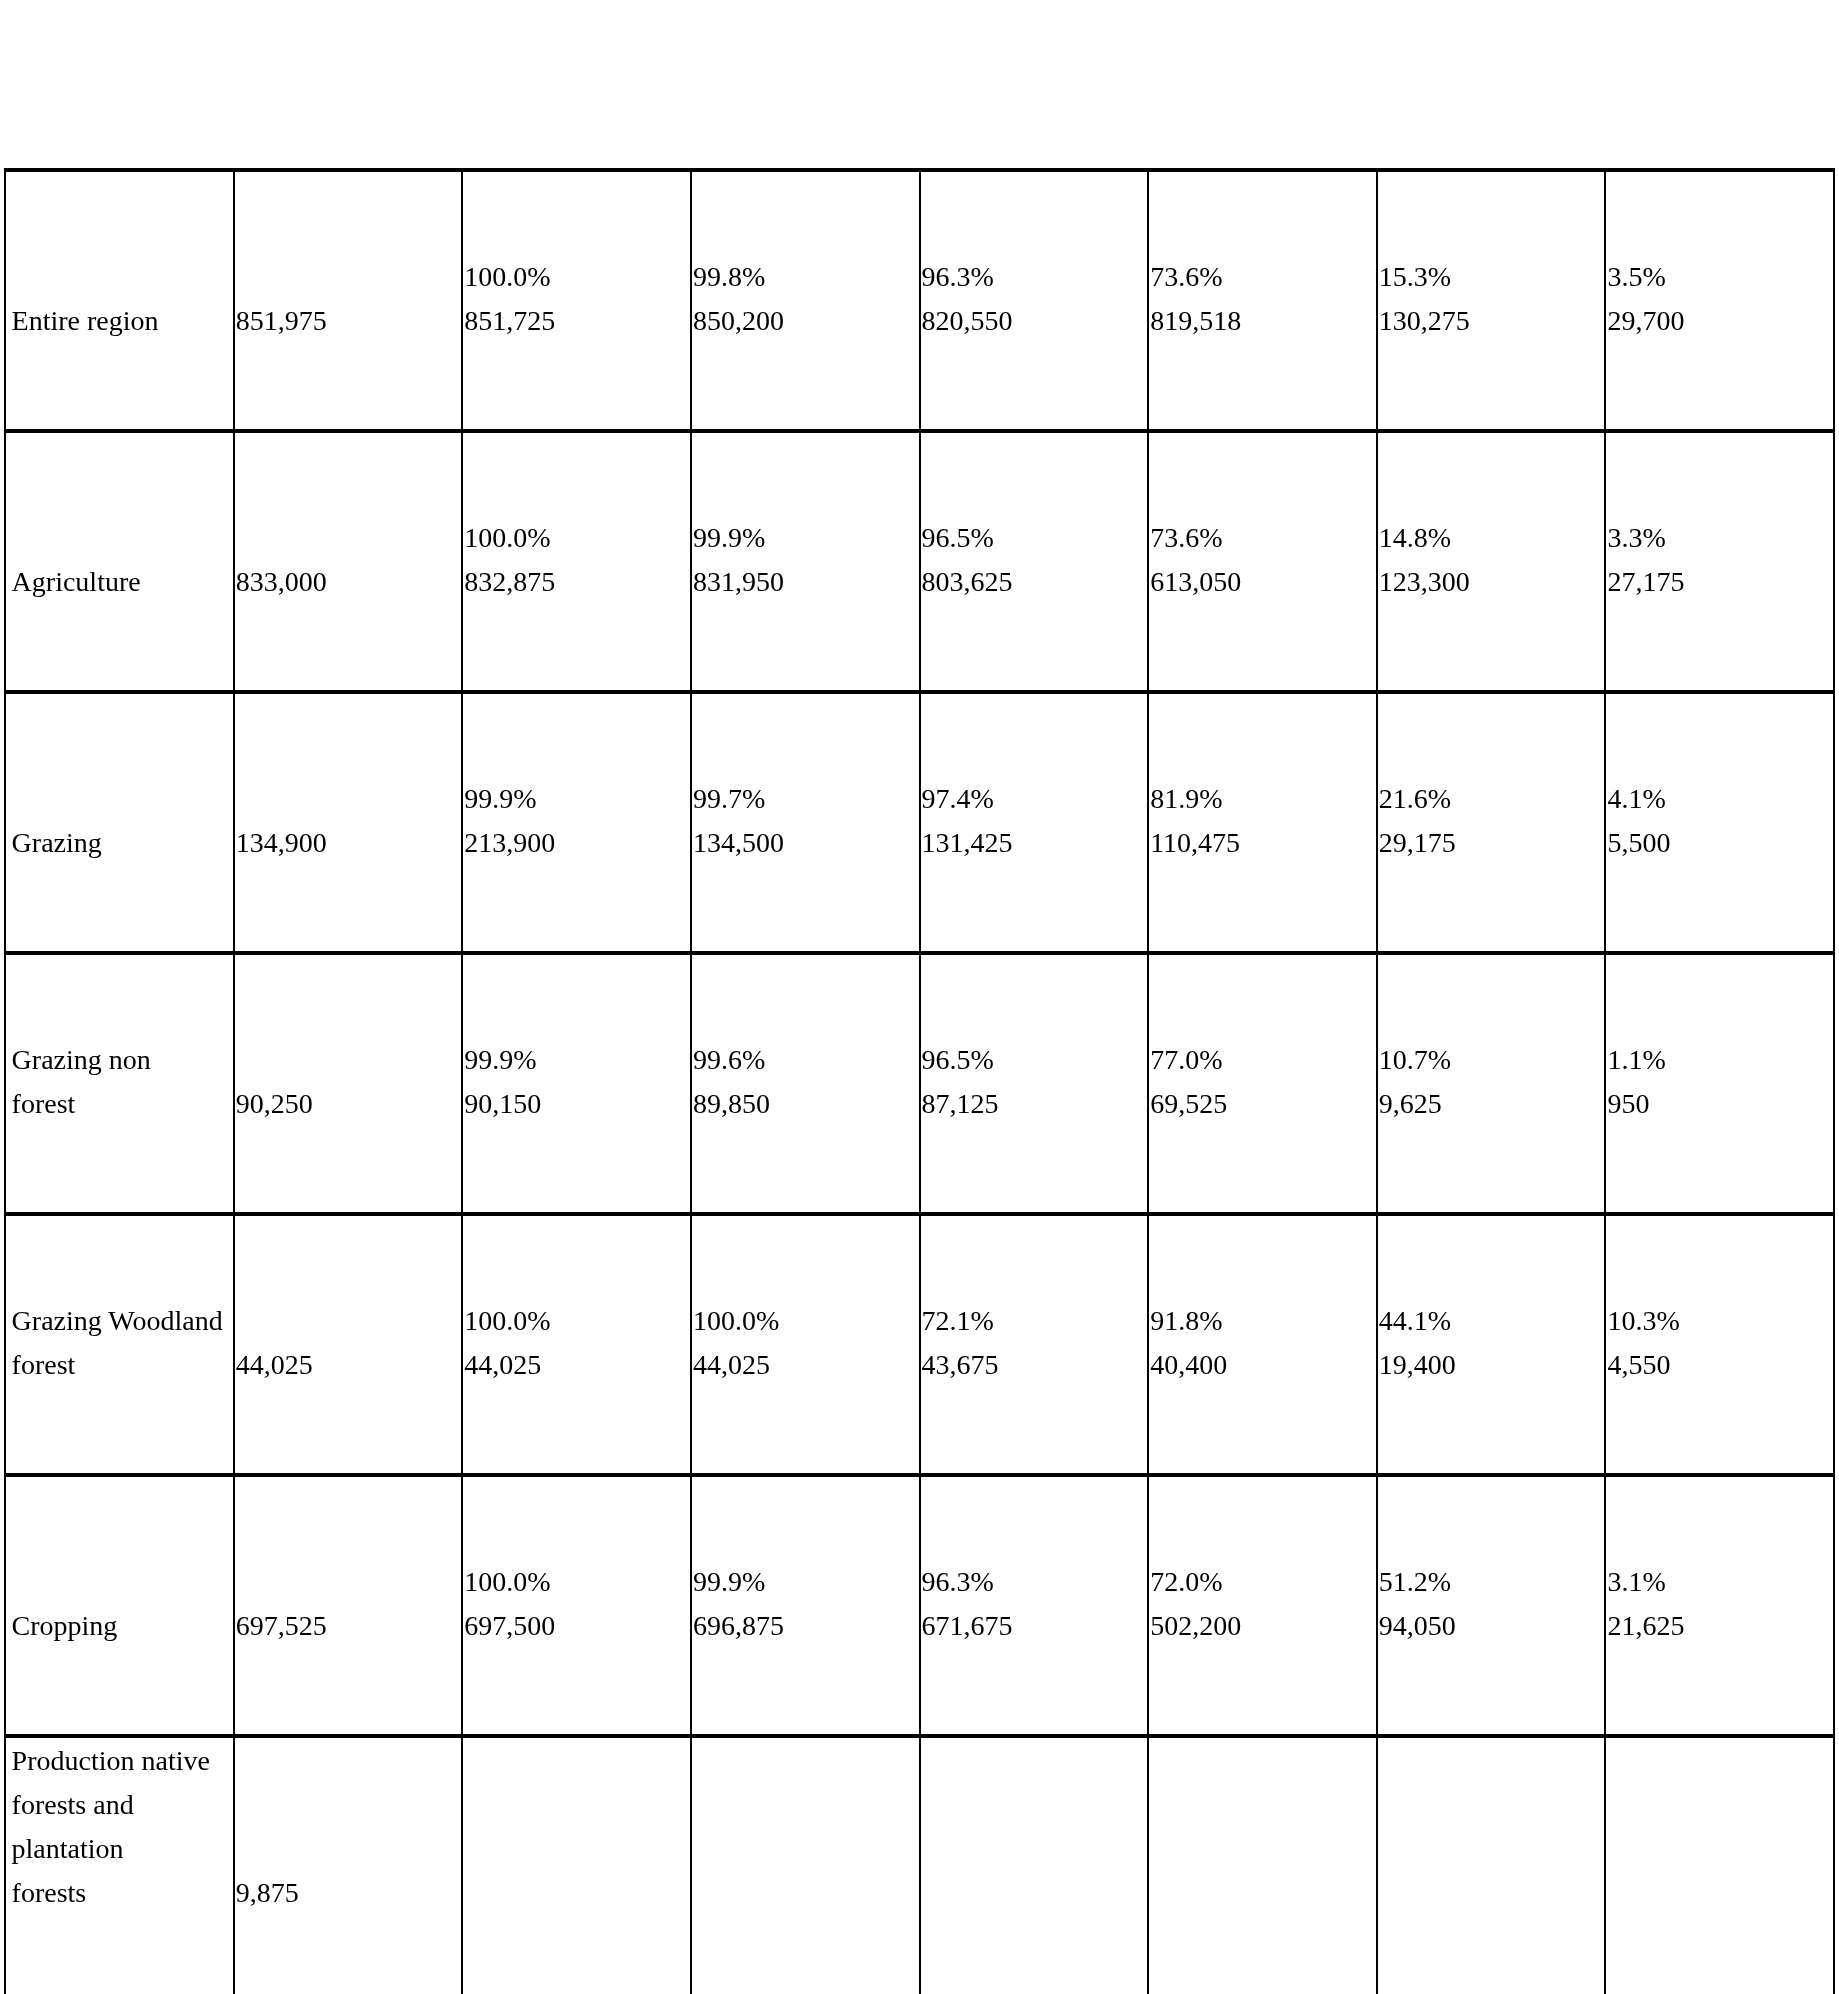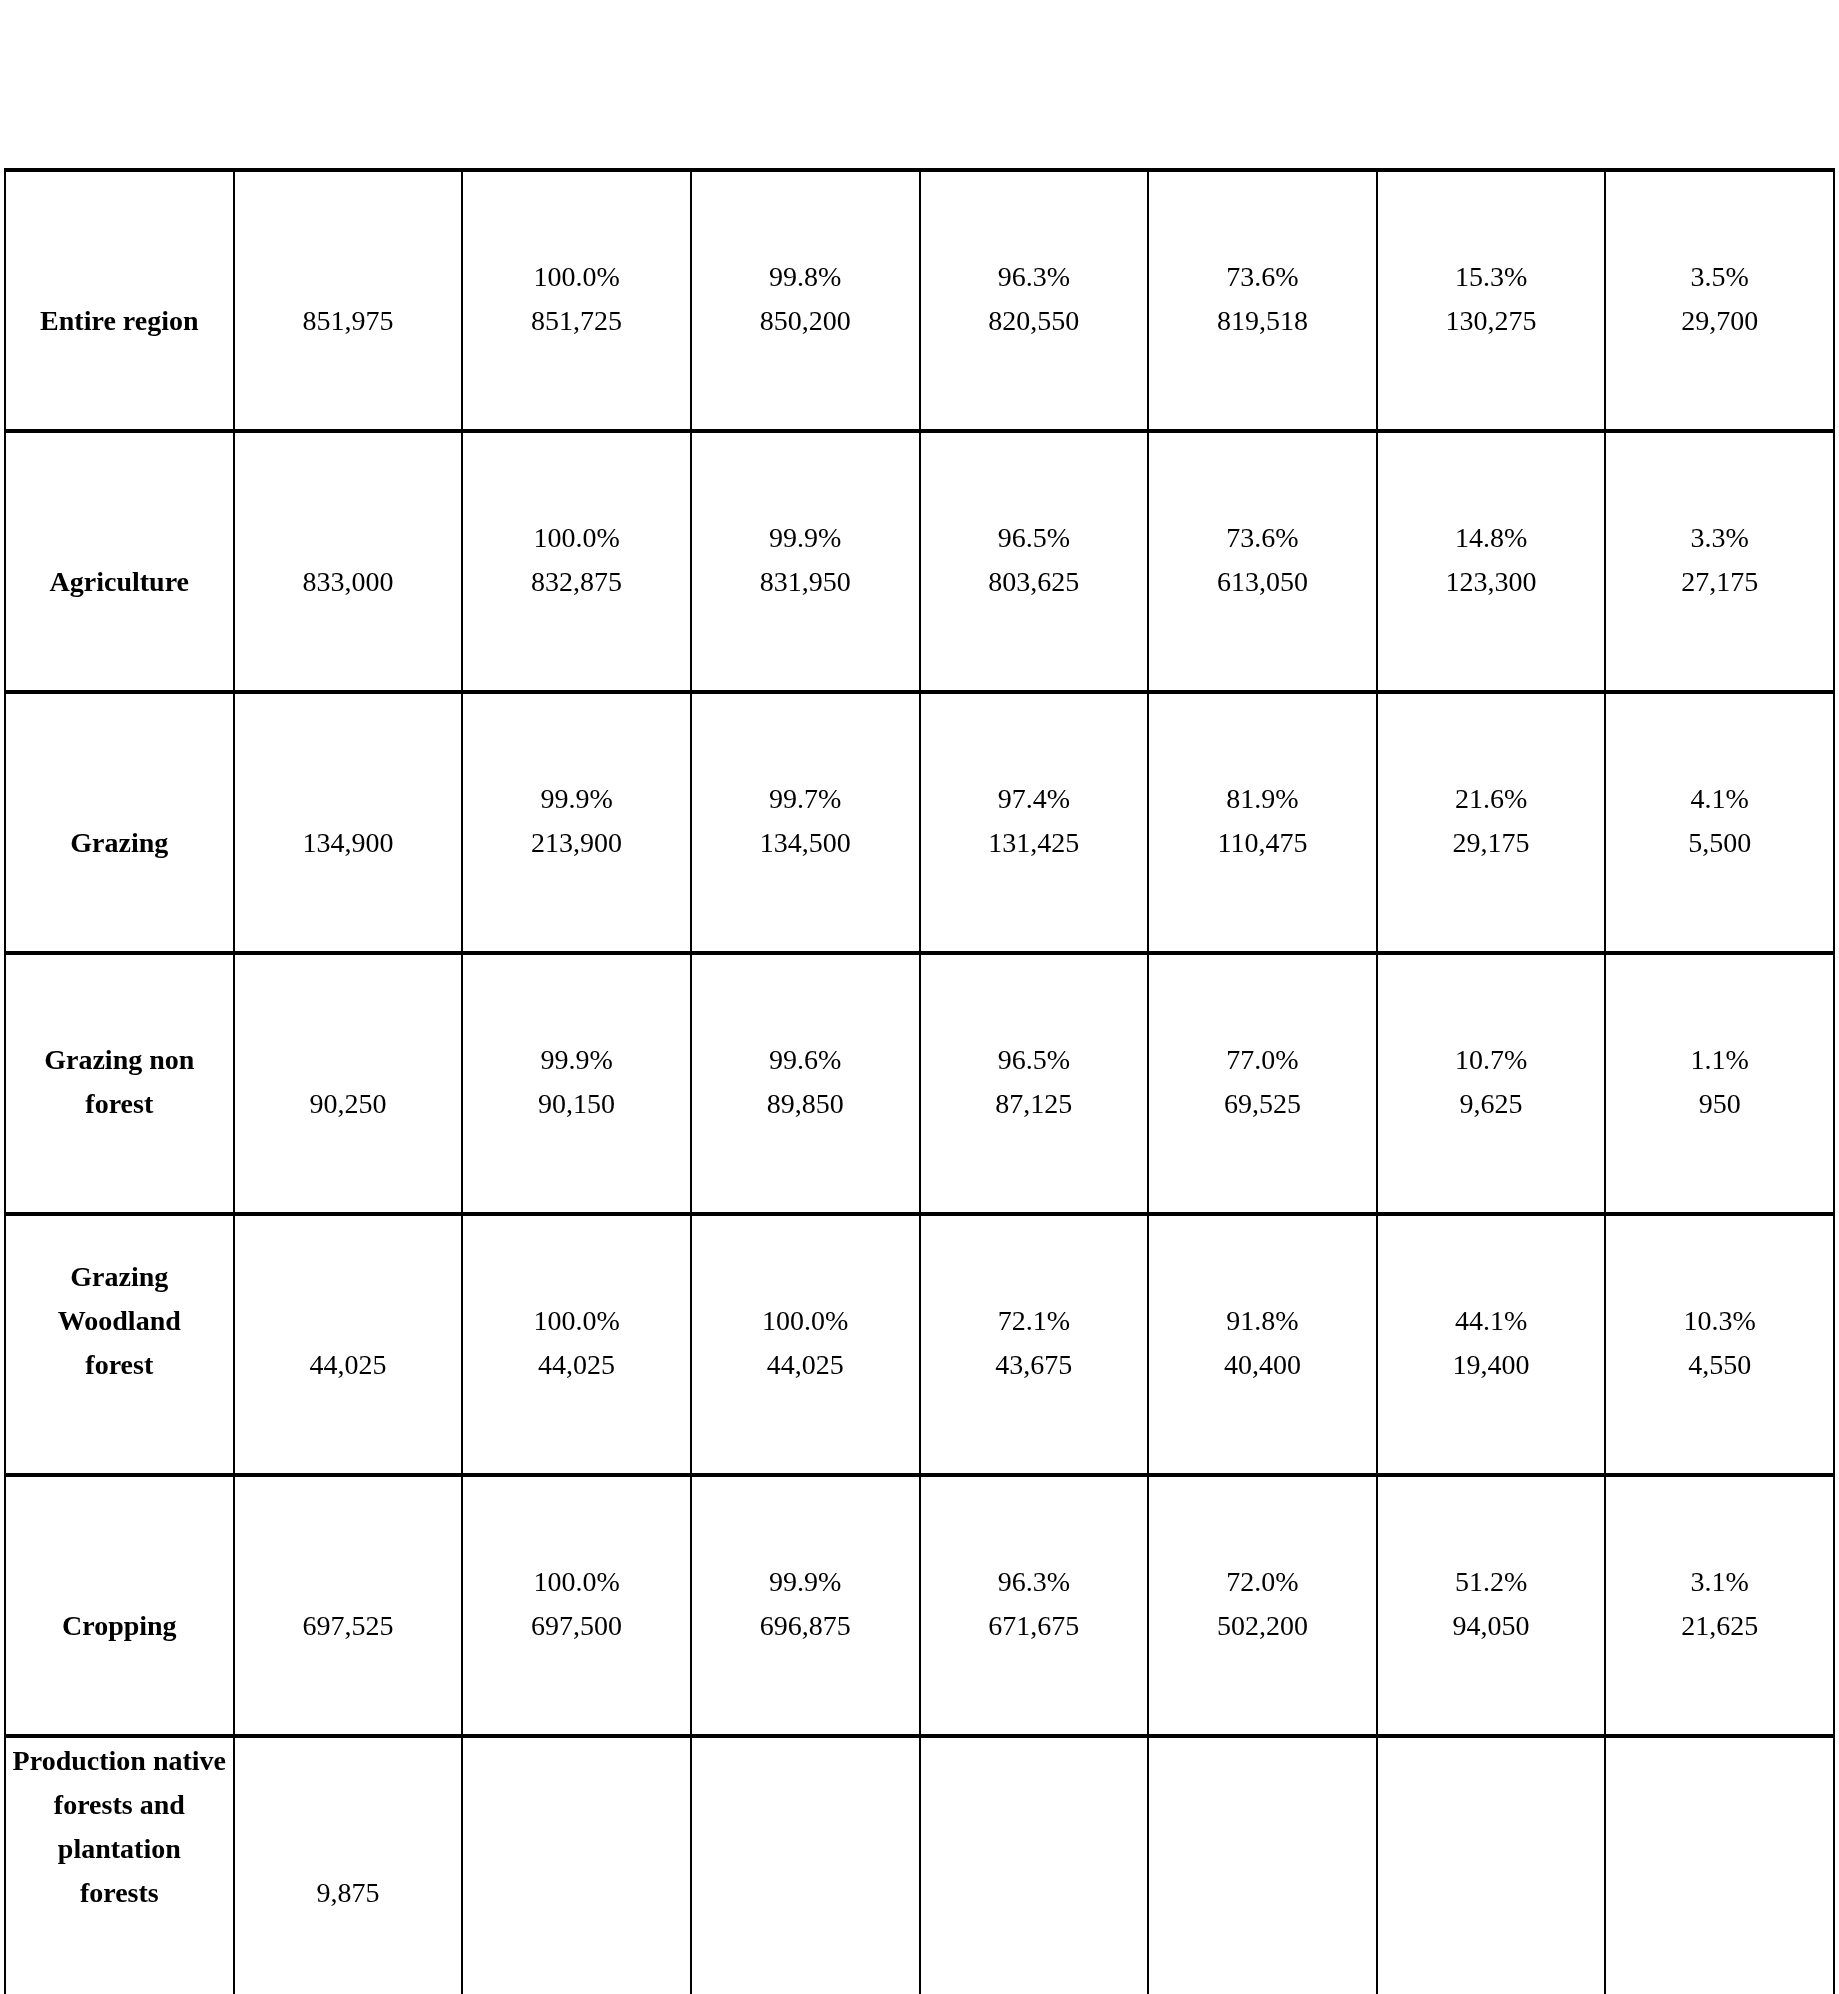--- a/index.html
+++ b/index.html
@@ -15,23 +15,23 @@
     position:absolute;top:168px;left:4px;width:1831px;
     border-collapse:collapse;table-layout:fixed;
   }
   th,td{border-left:2px solid #000;border-right:2px solid #000;border-top:4.4px solid #000;border-bottom:4.4px solid #000;}
   tr.header{height:255px;}
   tr.datarow{height:261px;}
   th{
     font-weight:700;font-size:29px;text-align:center;vertical-align:middle;
     white-space:pre-line;line-height:1.4;padding:0 8px;
   }
-  td{vertical-align:bottom;text-align:center;padding-bottom:86px;}
+  td{vertical-align:bottom;padding-bottom:86px;}
   td .pct,td .ha,td.area,.rowlabel{font-size:28px;line-height:44px;}
-  td.rowlabel{font-weight:700;white-space:pre-line;padding-left:5.6px;padding-right:5.6px;}
+  td.rowlabel{font-weight:400;white-space:pre-line;padding-left:5.6px;padding-right:5.6px;}
 </style>
 </head>
 <body>
 
 <div class="title">
 </div>
 
 <table class="main">
   <tbody>
 

